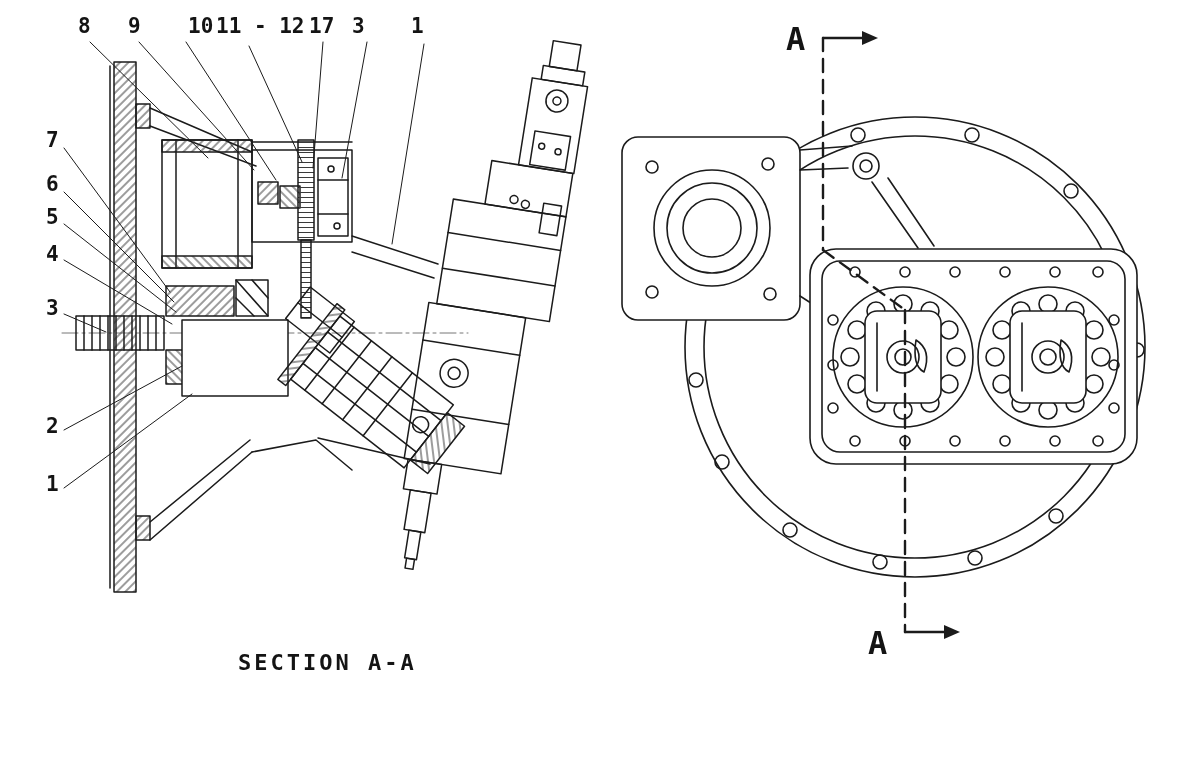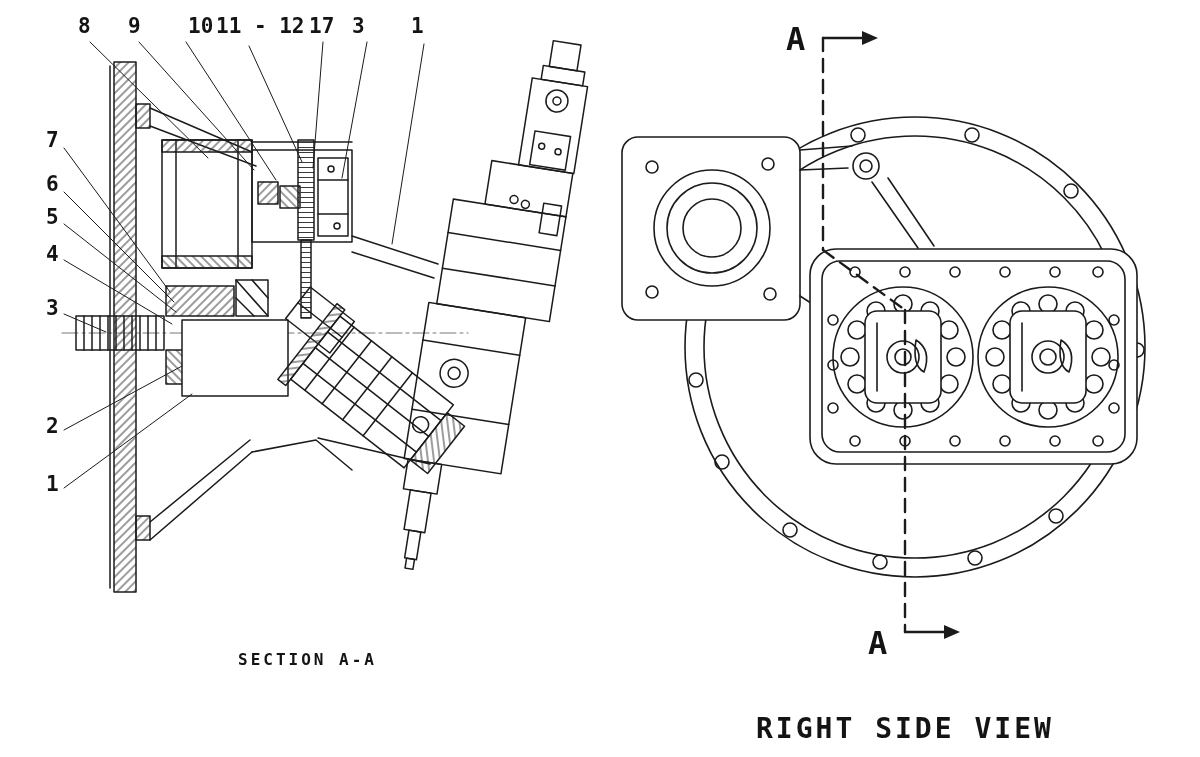--- a/index.html
+++ b/index.html
@@ -3,21 +3,21 @@
 <meta charset="utf-8">
 <style>
   html,body{margin:0;padding:0;background:#ffffff;}
   .canvas{
     position:relative;width:1200px;height:757px;background:#ffffff;
     font-family:"DejaVu Sans Mono","Liberation Mono",monospace;color:#111;overflow:hidden;
   }
   .canvas svg{position:absolute;left:0;top:0;}
   .label{position:absolute;font-weight:700;white-space:nowrap;color:#141414;}
   .callout{font-size:21px;}
-  .caption{font-size:16px;letter-spacing:3px;}
+  .caption{font-size:22px;letter-spacing:3px;}
   .marker{font-size:32px;}
   .view-title{font-size:28px;letter-spacing:3px;}
 </style>
 </head>
 <body>
 
 <div class="canvas">
 
   <svg width="1200" height="757" viewBox="0 0 1200 757">
     <defs>
@@ -288,15 +288,14 @@
   <div class="label callout" style="left:46px;top:172px">6</div>
   <div class="label callout" style="left:46px;top:205px">5</div>
   <div class="label callout" style="left:46px;top:242px">4</div>
   <div class="label callout" style="left:46px;top:296px">3</div>
   <div class="label callout" style="left:46px;top:414px">2</div>
   <div class="label callout" style="left:46px;top:472px">1</div>
 
   <div class="label caption" style="left:238px;top:650px">SECTION A-A</div>
   <div class="label marker" style="left:786px;top:20px">A</div>
   <div class="label marker" style="left:868px;top:624px">A</div>
-  <div class="label view-title" style="left:756px;top:712px">RIGHT SIDE VIEW</div>
 
 </div>
 
 </body></html>

